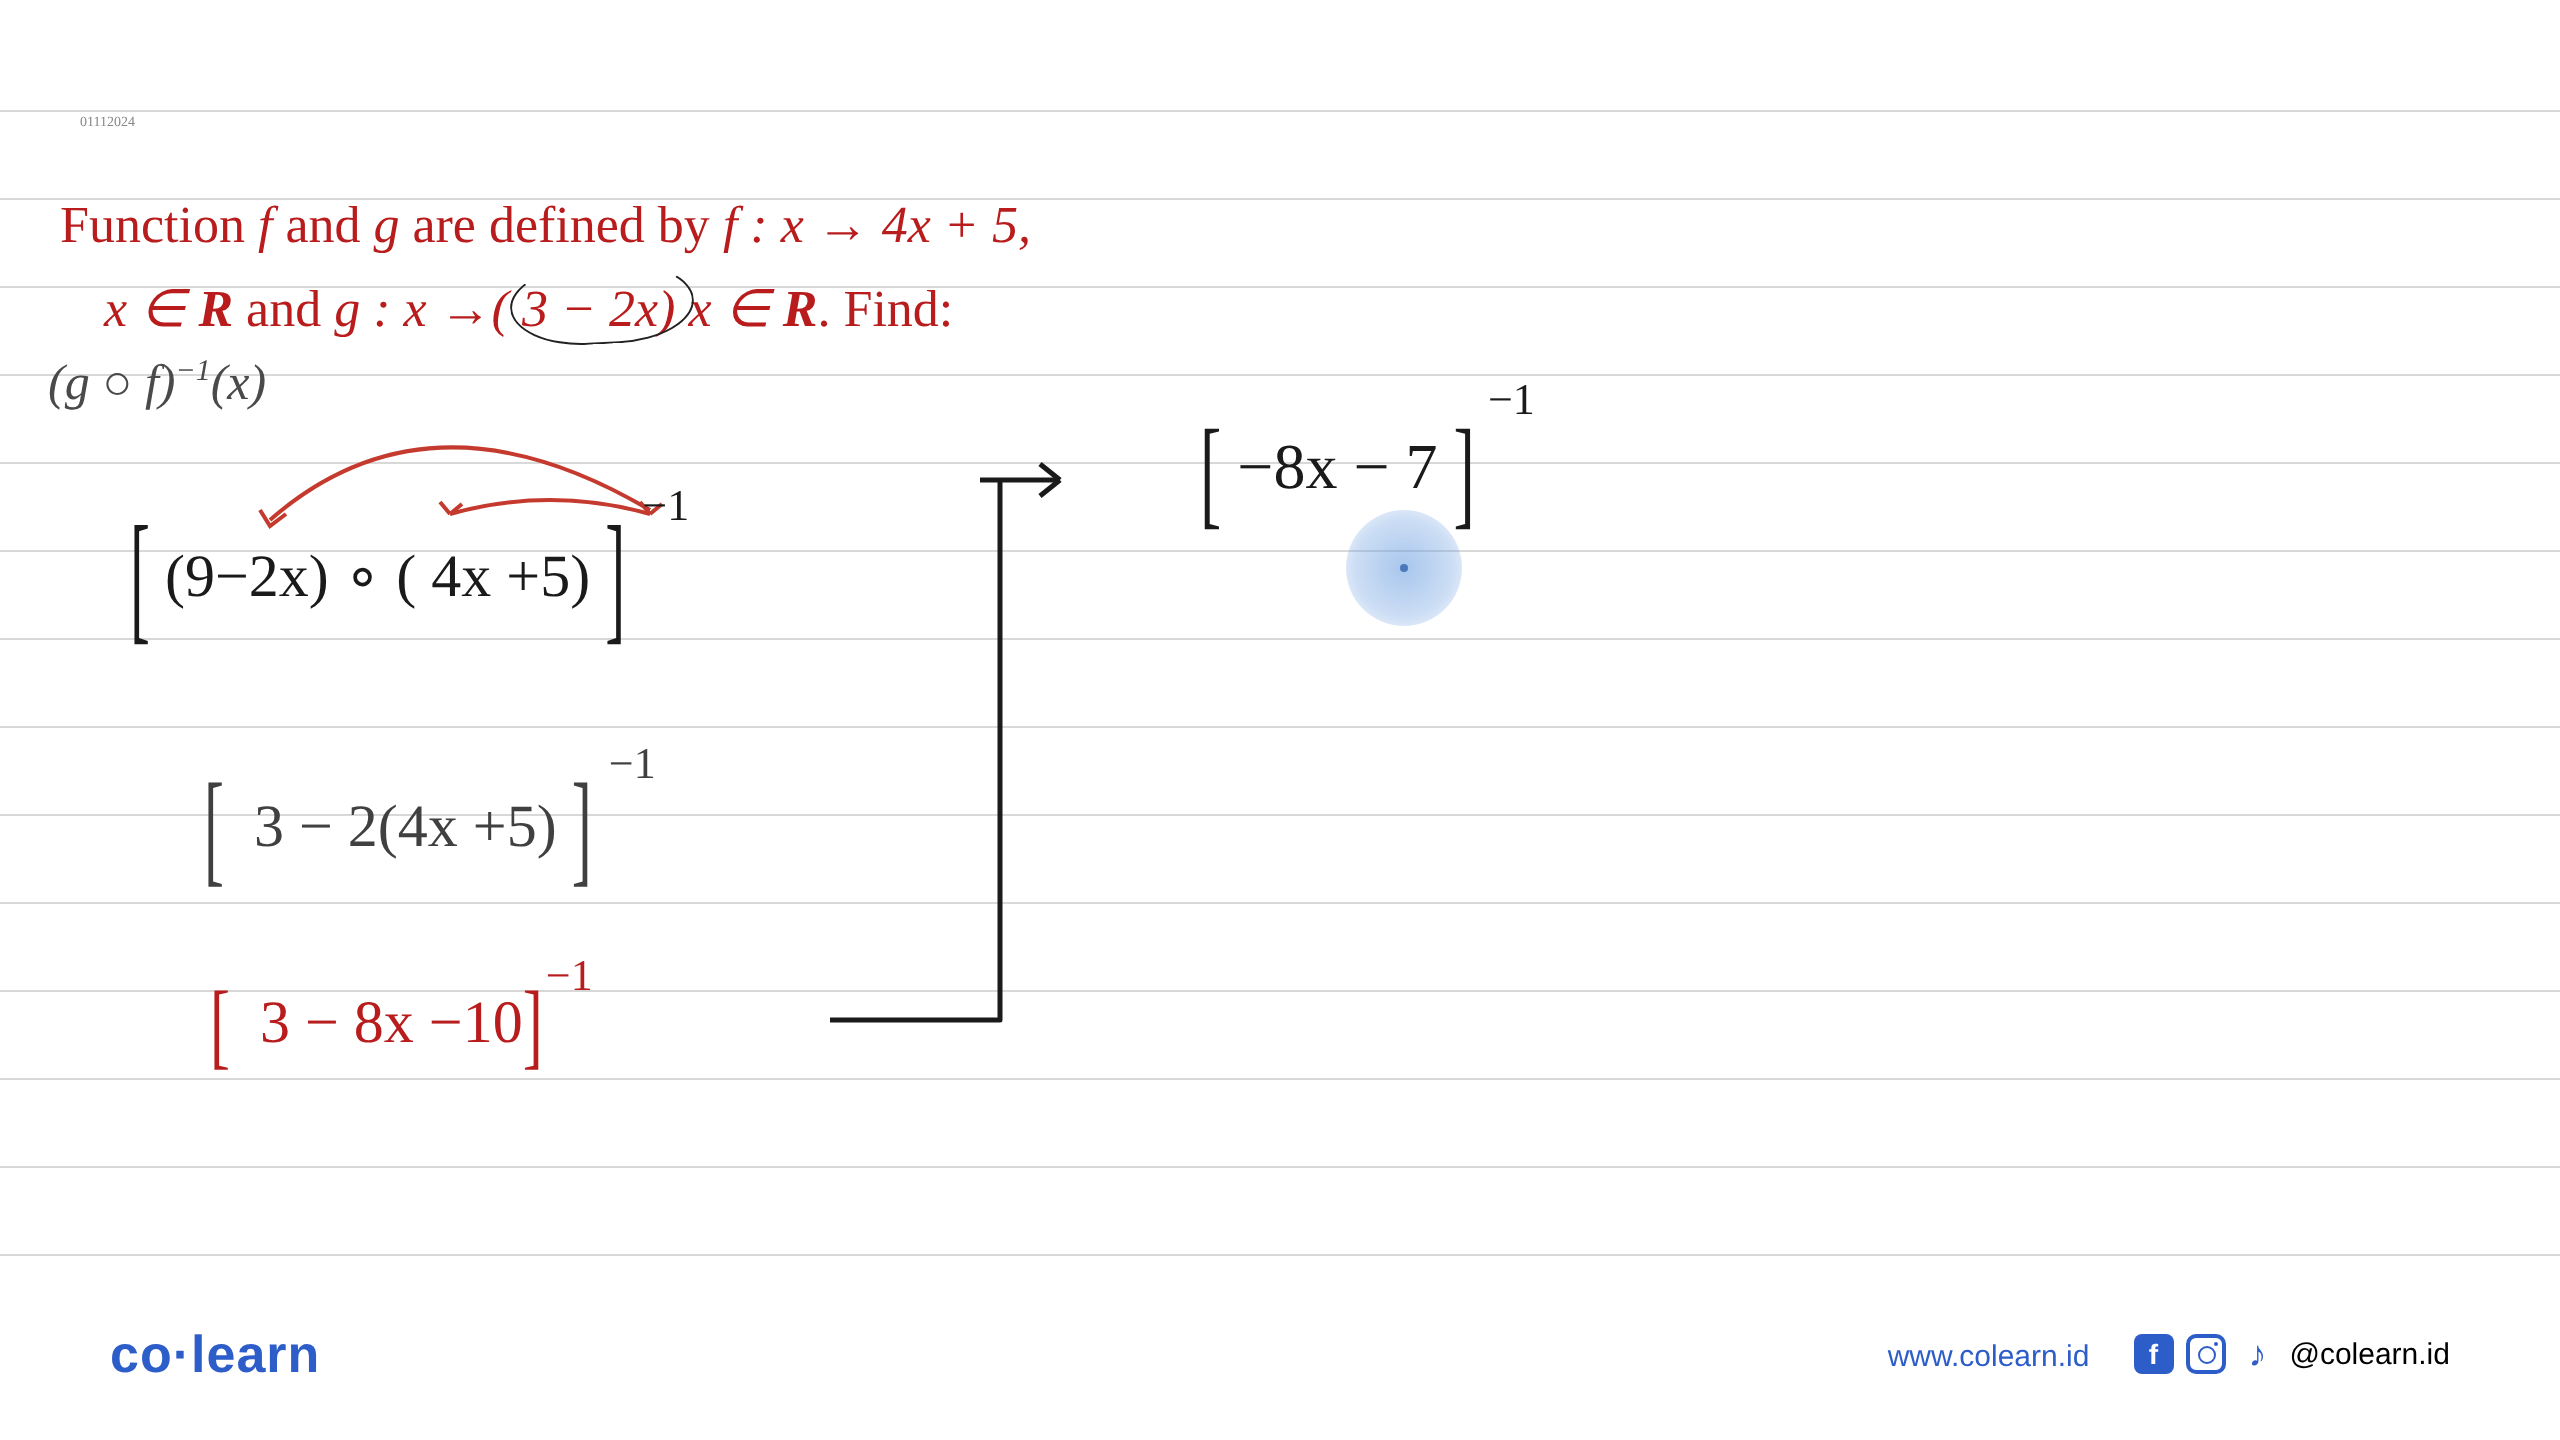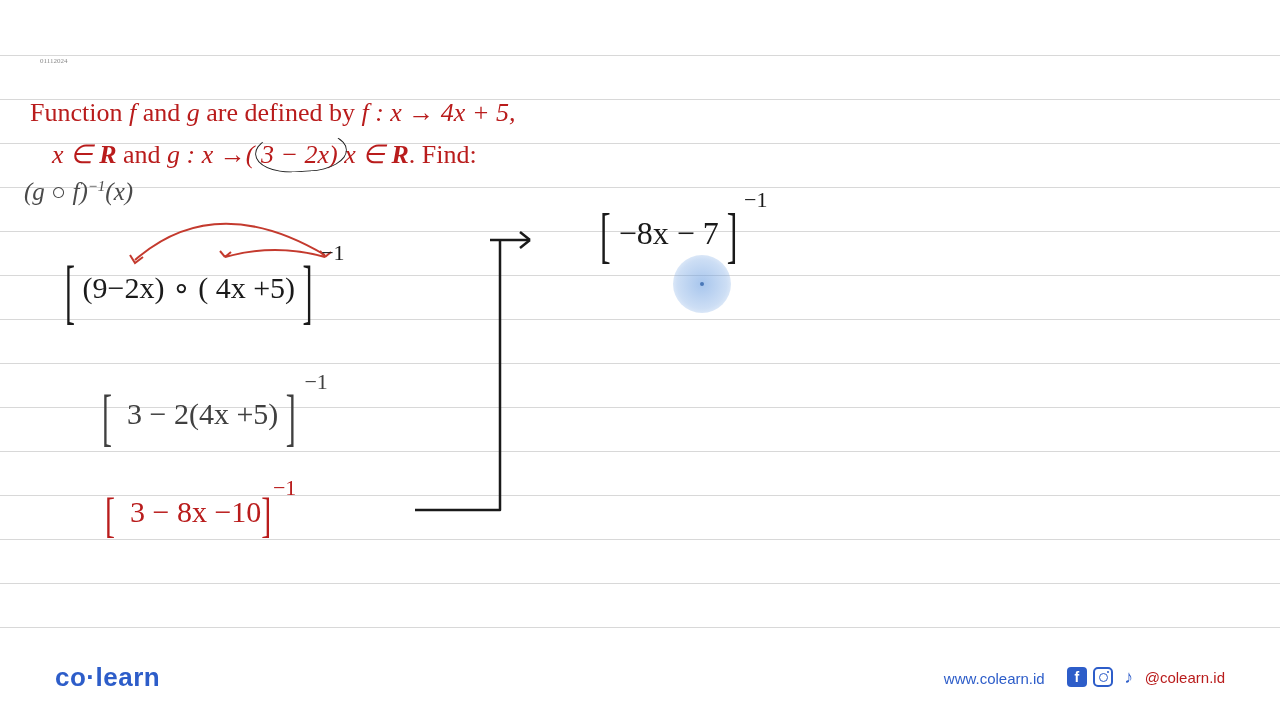--- a/index.html
+++ b/index.html
@@ -198,21 +198,21 @@
       width: 20px; height: 20px;
       display: inline-flex;
       align-items: center;
       justify-content: center;
     }
     .fb { background: #2d5dc9; color: #fff; border-radius: 4px; font-weight: bold; font-size: 14px; }
     .ig { border: 2px solid #2d5dc9; border-radius: 5px; position: relative; }
     .ig::after { content:""; position:absolute; width:7px; height:7px; border:1.5px solid #2d5dc9; border-radius:50%; top:4px; left:4px; }
     .ig::before { content:""; position:absolute; width:2px; height:2px; background:#2d5dc9; border-radius:50%; top:2px; right:2px; }
     .tt { color: #2d5dc9; font-size: 18px; font-weight: bold; }
-    .handle { font-size: 15px; color: #b91c1c; }
+    .handle { font-size: 15px; color: #000000; }
   </style>
 </head>
 <body>
 
 <div class="notepad-bg"></div>
 <div class="small-mark hand">01112024</div>
 
 <div class="question">
   <div>
     <span>Function </span><span class="italic">f</span><span> and </span><span class="italic">g</span><span> are defined by </span><span class="italic">f : x → 4x + 5,</span>

